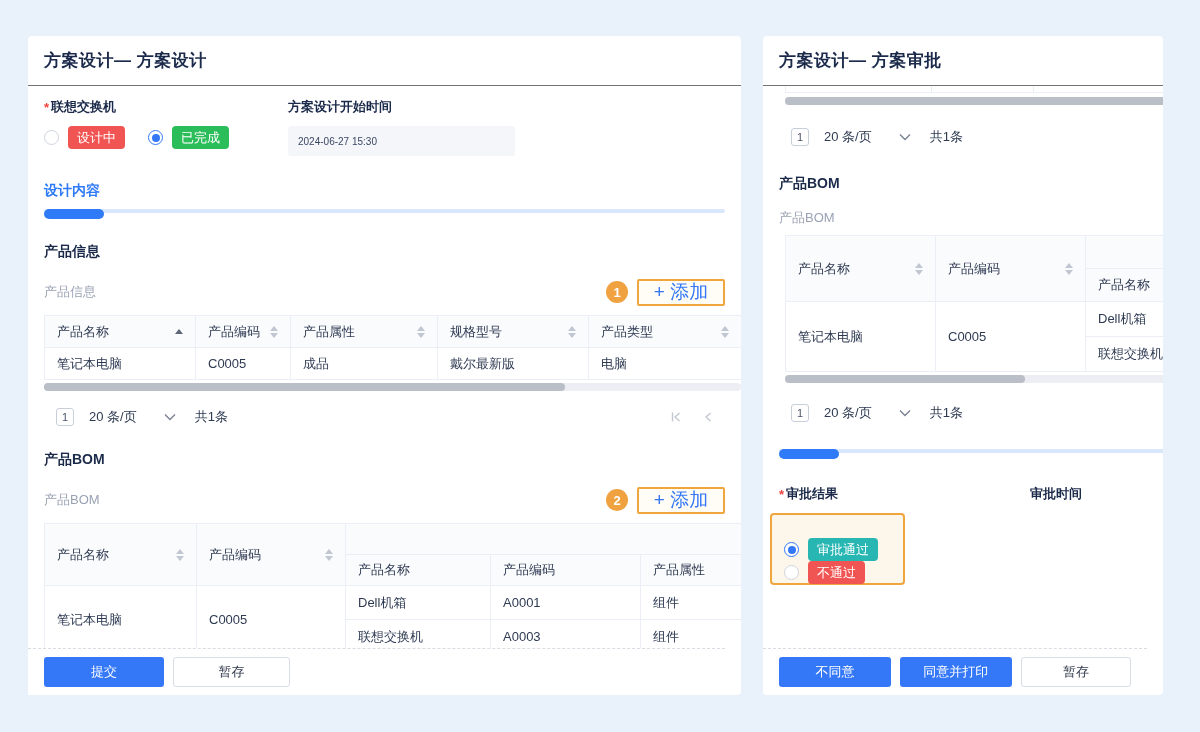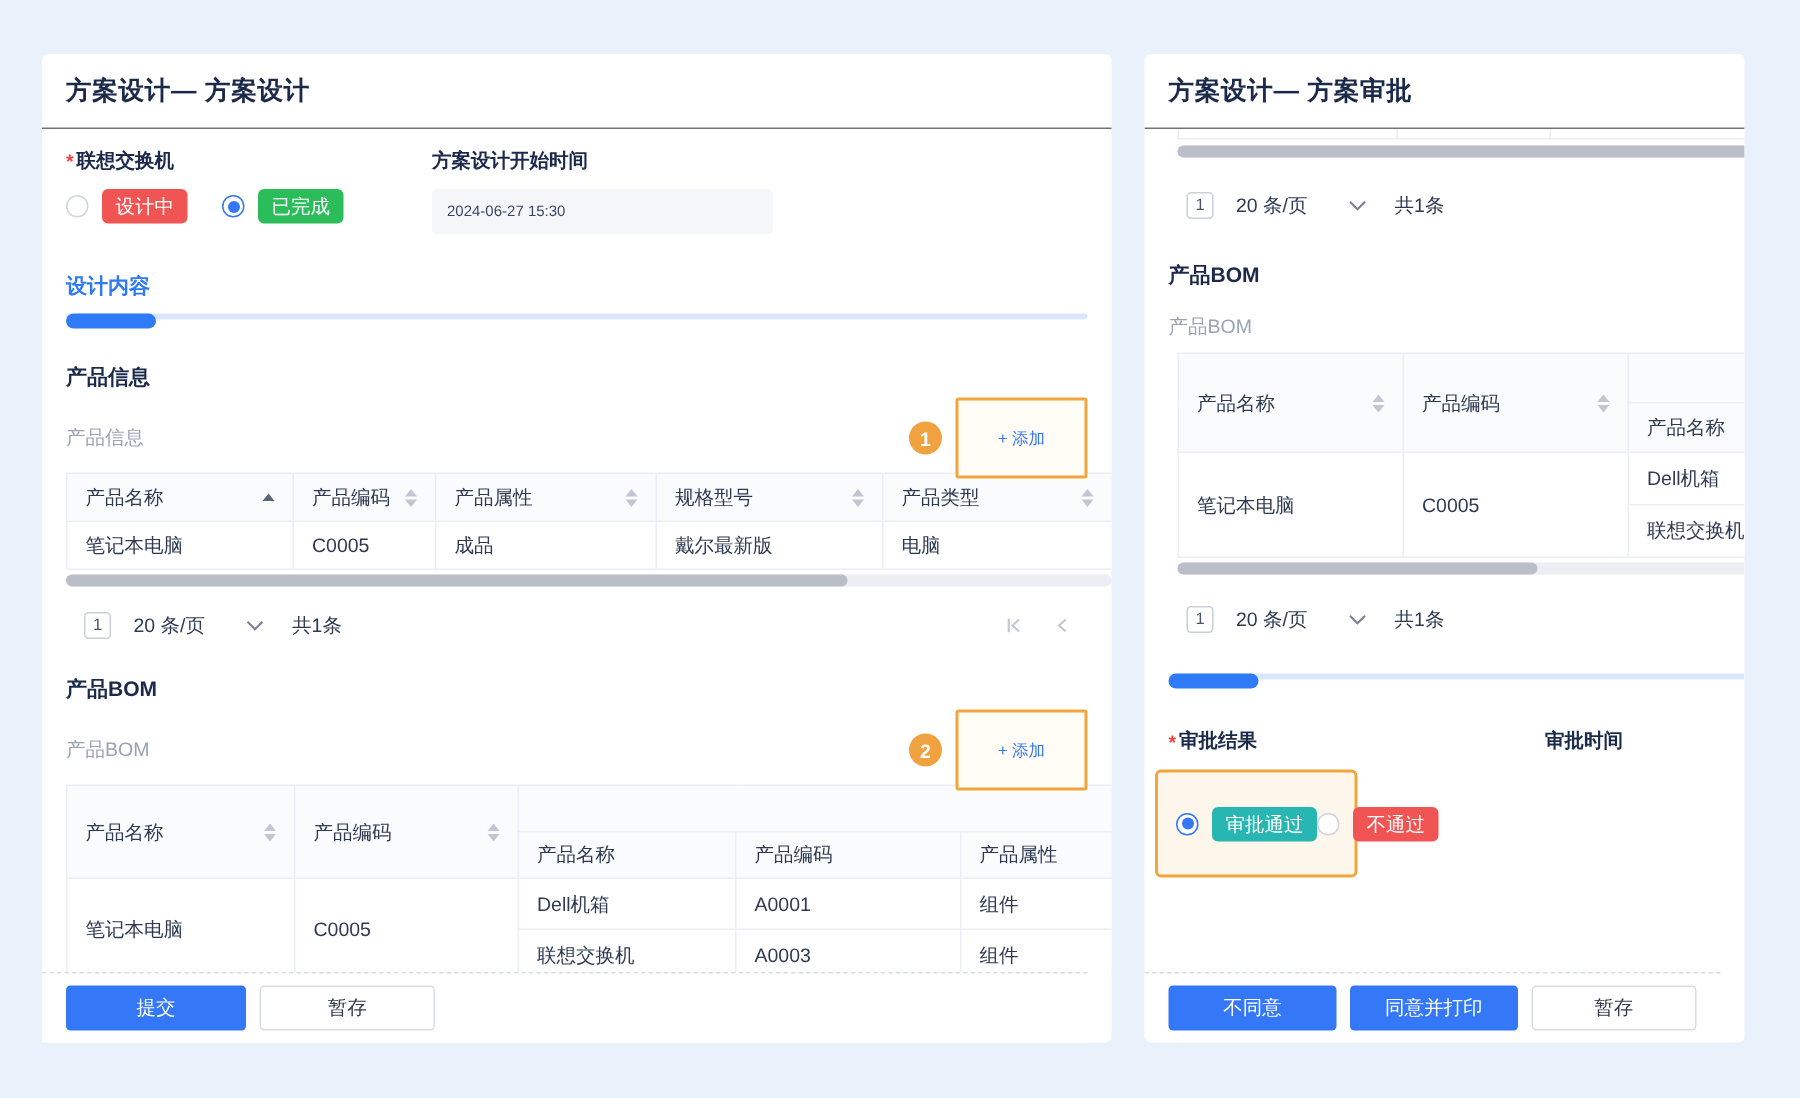--- a/index.html
+++ b/index.html
@@ -53,22 +53,22 @@
   .progress .track { position:absolute; top:0; left:0; height:4px; background:#d9e7fd; border-radius:2px; width:100%; }
   .rp .progress .track { width:420px; }
   .progress .pill { position:absolute; top:0; left:0; width:60px; height:10px; background:#2f7bf7; border-radius:5px; }
 
   .sec-title { margin-top:24px; font-size:14px; font-weight:700; color:#1b2a4a; height:20px; }
   .sub-row { margin-top:10px; display:flex; align-items:center; justify-content:space-between; height:38px; }
   .sub-title { color:#9aa3b4; font-size:13px; }
   .anno { display:flex; align-items:center; gap:9px; }
   .num-circle { width:22px; height:22px; border-radius:50%; background:#efa23f; color:#fff; font-size:13px;
     font-weight:700; display:flex; align-items:center; justify-content:center; flex:none; }
-  .add-btn { width:88px; height:54px; border:2px solid #f0a53d; background:#fffdf5; color:#3478f7;
-    font-size:11px; display:flex; align-items:center; justify-content:center; cursor:pointer; border-radius:2px; }
+  .add-btn { width:88px; height:27px; border:2px solid #f0a53d; background:#fffdf5; color:#3478f7;
+    font-size:19px; display:flex; align-items:center; justify-content:center; cursor:pointer; border-radius:2px; }
 
   table { border-collapse:collapse; table-layout:fixed; font-size:13px; color:#2e3a52; background:#fff; }
   th, td { border:1px solid #ebeef5; padding:0 12px; text-align:left; font-weight:400; overflow:hidden; white-space:nowrap; }
   thead th, th { background:#fafbfc; }
   td { background:#fff; }
   .t1 { width:697px; margin-top:4px; }
   .t1 th { height:32px; } .t1 td { height:32px; }
   .t2 { width:697px; margin-top:4px; }
   .t2 th { height:31px; } .t2 td { height:34px; }
   .rt2 { width:520px; margin-top:8px; margin-left:6px; }
@@ -93,21 +93,21 @@
   .pager .nav { display:flex; gap:18px; margin-right:10px; }
   .pager .nav span { cursor:pointer; display:flex; align-items:center; }
 
   
   .remnant { height:7px; margin-left:6px; width:420px; border-left:1px solid #ebeef5; border-bottom:1px solid #ebeef5; position:relative; }
   .remnant i { position:absolute; top:0; width:1px; height:7px; background:#ebeef5; }
   .rp .hscroll { width:420px; margin-left:6px; }
   .appr-wrap { display:flex; margin-top:26px; }
   .appr-col1 { width:251px; }
   .appr-box { width:135px; height:72px; border:2px solid #f0a53d; background:#fdf6ea; border-radius:4px;
-    margin-top:10px; margin-left:-9px; padding:23px 12px; display:flex; justify-content:space-between; }
+    margin-top:10px; margin-left:-9px; padding:23px 12px; display:flex; flex-direction:column; justify-content:space-between; }
   .appr-box .radio-opt { margin-right:0; }
 </style>
 </head>
 <body>
 
 <div class="panel lp">
   <div class="panel-header">
     <span>方案设计— 方案设计</span>
   </div>
 

